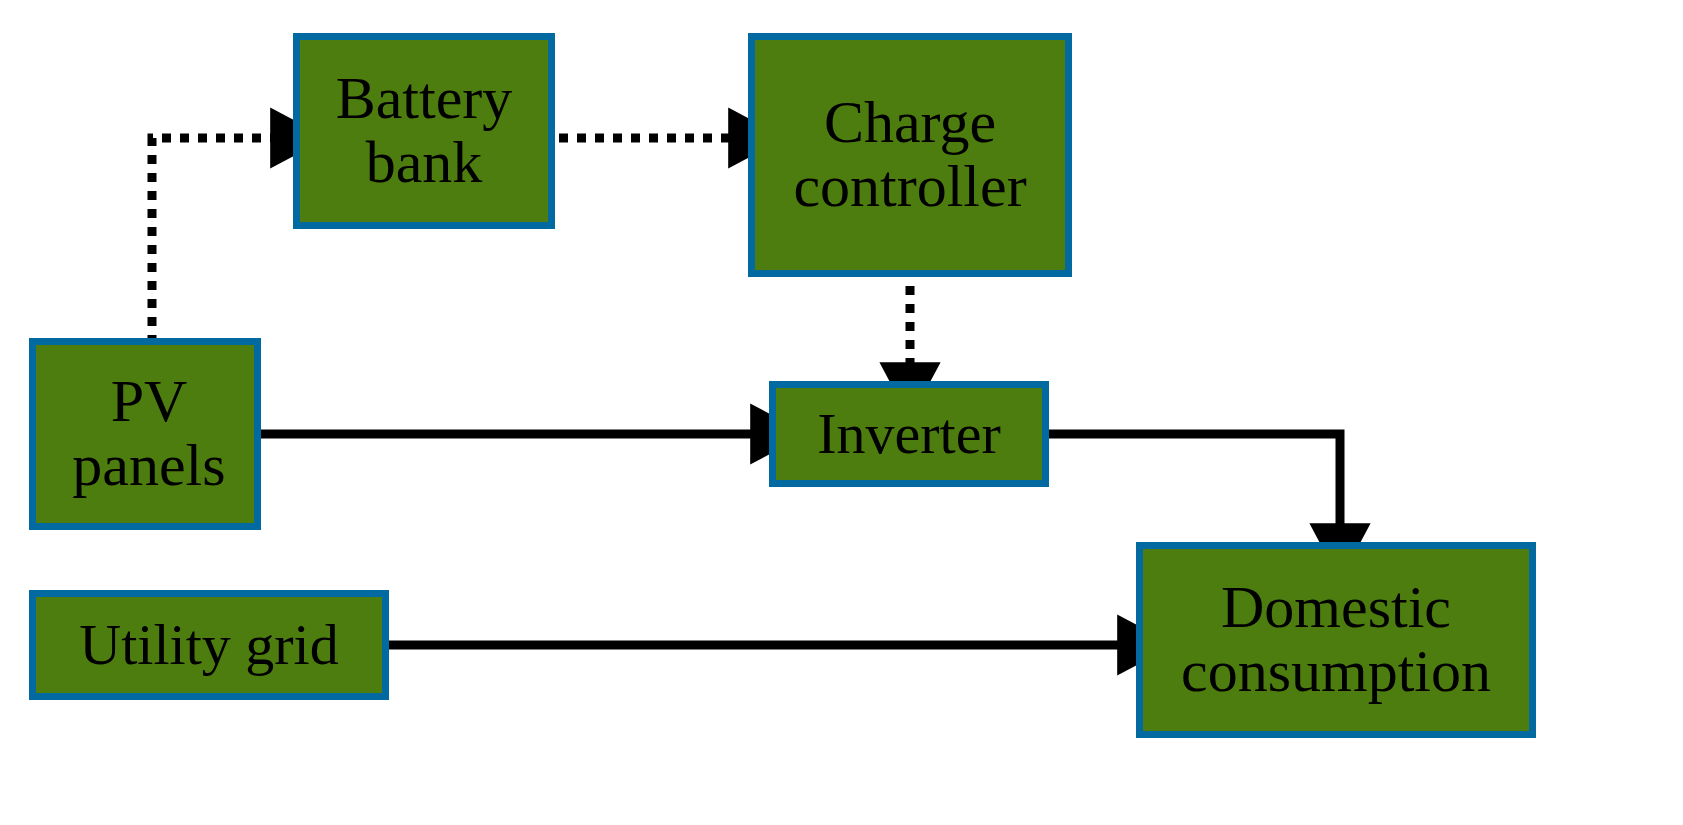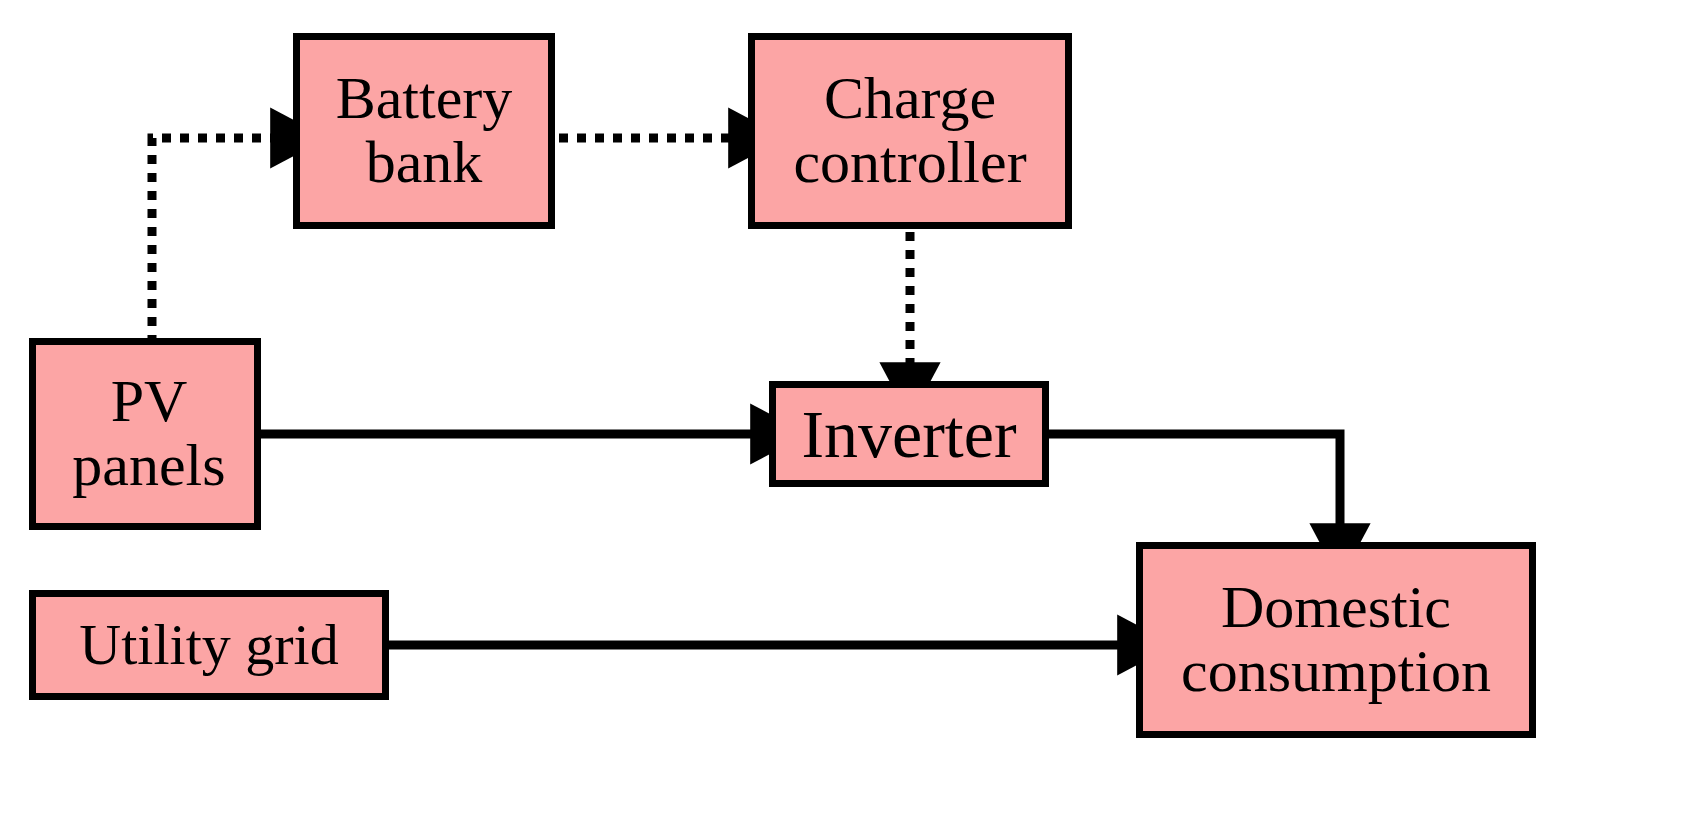--- a/index.html
+++ b/index.html
@@ -21,46 +21,46 @@
   #diagram-svg {
     position: absolute;
     left: 0;
     top: 0;
     width: 1683px;
     height: 825px;
   }
   .node-box {
     position: absolute;
     box-sizing: border-box;
-    border: 7px solid #000000;
-    background: #fca5a5;
+    border: 7px solid #0369a1;
+    background: #4d7c0f;
     display: flex;
     align-items: center;
     justify-content: center;
     text-align: center;
     color: #000000;
     line-height: 1.06;
     z-index: 5;
   }
   .node-label {
     display: block;
     white-space: pre-line;
     font-size: 60px;
     letter-spacing: 0px;
     padding: 0 6px;
   }
   
   #node-battery-bank   { left: 293px; top: 33px;  width: 262px; height: 196px; }
-  #node-charge-ctrl    { left: 748px; top: 33px;  width: 324px; height: 196px; }
+  #node-charge-ctrl    { left: 748px; top: 33px;  width: 324px; height: 244px; }
   #node-pv-panels      { left: 29px;  top: 338px; width: 232px; height: 192px; padding-left: 8px; }
   #node-inverter       { left: 769px; top: 381px; width: 280px; height: 106px; }
   #node-utility-grid   { left: 29px;  top: 590px; width: 360px; height: 110px; }
   #node-domestic       { left: 1136px;top: 542px; width: 400px; height: 196px; }
 
-  #node-inverter .node-label { font-size: 68px; }
+  #node-inverter .node-label { font-size: 58px; }
   #node-utility-grid .node-label { font-size: 58px; }
 </style>
 </head>
 <body>
 
 <div id="diagram-root">
 
   <svg id="diagram-svg" viewBox="0 0 1683 825">
     <defs>
       <marker id="arrow-solid" markerWidth="10" markerHeight="10" refX="0.2" refY="4" orient="auto" markerUnits="strokeWidth">

